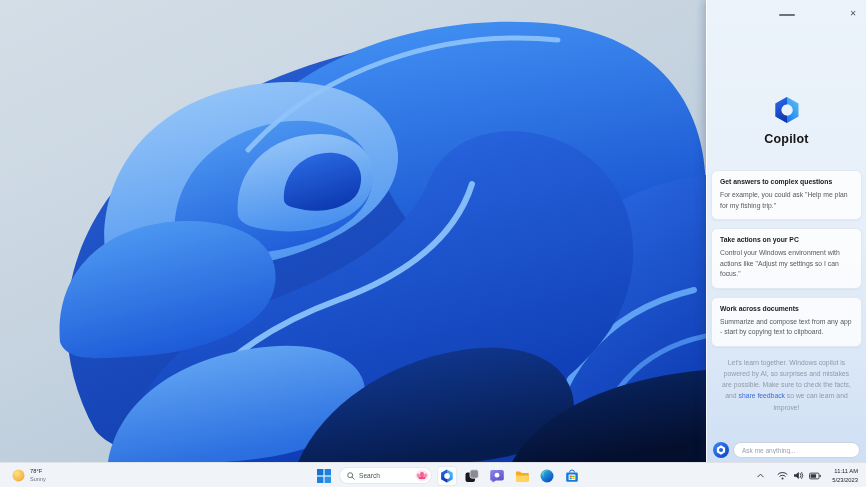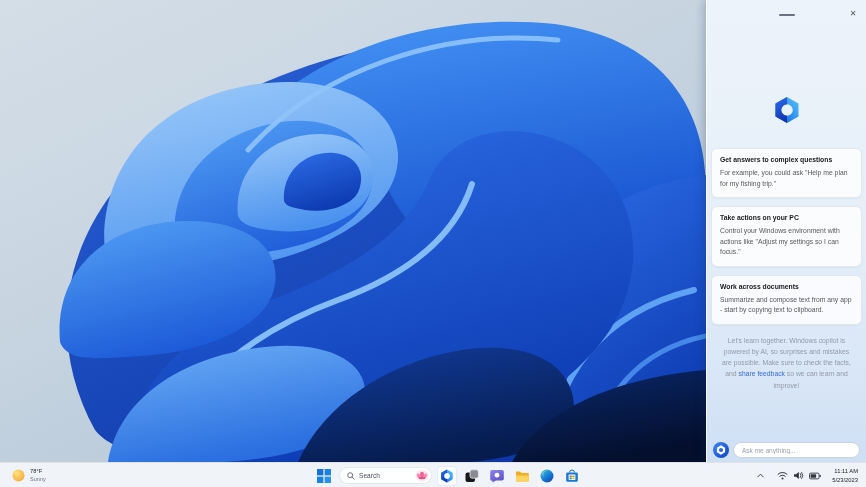--- a/index.html
+++ b/index.html
@@ -132,20 +132,21 @@
           </linearGradient>
           <clipPath id="cpHalf">
               <rect x="0" y="0" width="14" height="28"></rect>
             </clipPath>
         </defs>
         <path fill="url(#cpR)" fill-rule="evenodd" d="M14,1 L25.5,7.5 L25.5,20.5 L14,27 L2.5,20.5 L2.5,7.5 Z M14,8.2 A5.8,5.8 0 1 0 14,19.8 A5.8,5.8 0 1 0 14,8.2 Z"></path>
         <path fill="url(#cpL)" fill-rule="evenodd" clip-path="url(#cpHalf)" d="M14,1 L25.5,7.5 L25.5,20.5 L14,27 L2.5,20.5 L2.5,7.5 Z M14,8.2 A5.8,5.8 0 1 0 14,19.8 A5.8,5.8 0 1 0 14,8.2 Z"></path>
       </svg>
     </div>
 
+    <div class="panel-title">Copilot</div>
 
     <div class="cards">
       <div class="card">
         <div class="card-title">Get answers to complex questions</div>
         <div class="card-body">For example, you could ask "Help me plan for my fishing trip."</div>
       </div>
       <div class="card">
         <div class="card-title">Take actions on your PC</div>
         <div class="card-body">Control your Windows environment with actions like "Adjust my settings so I can focus."</div>
       </div>

